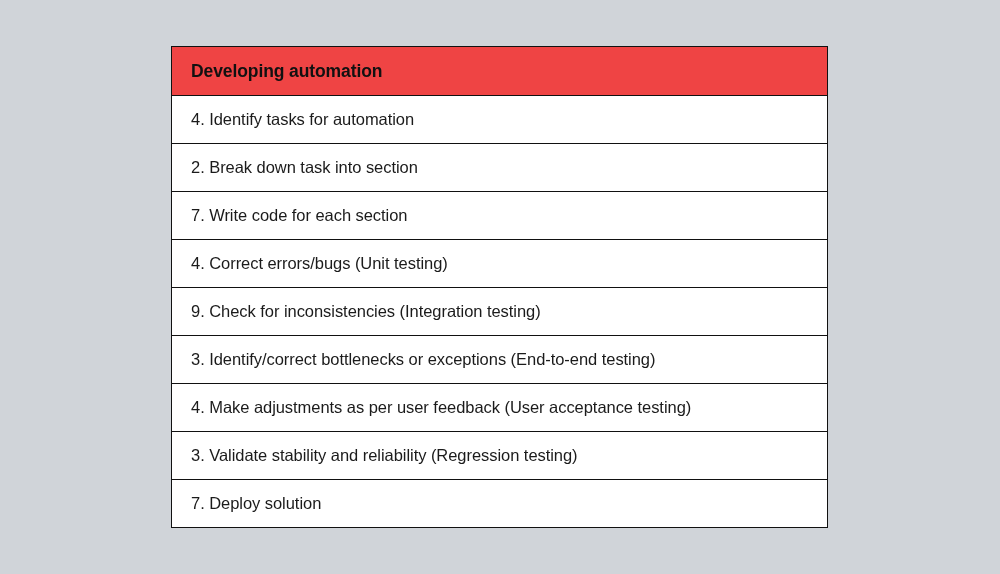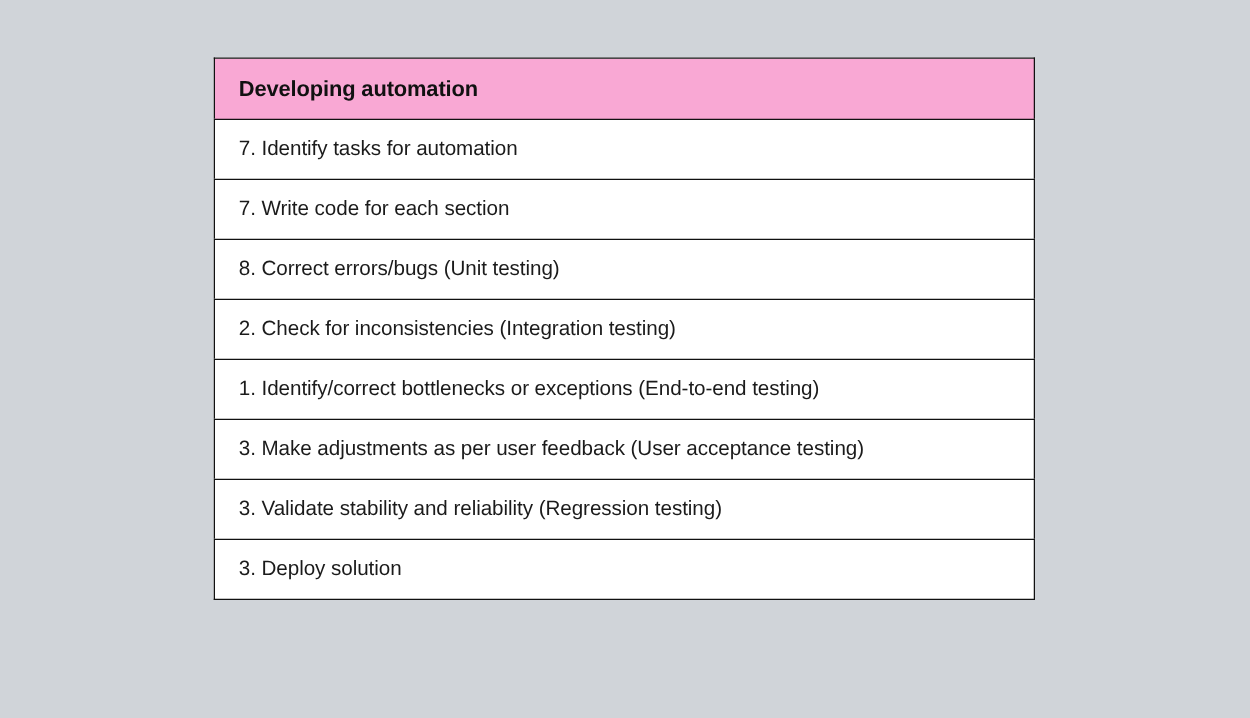--- a/index.html
+++ b/index.html
@@ -39,21 +39,21 @@
   table.proc-table th,
   table.proc-table td {
     text-align: left;
     vertical-align: middle;
     padding: 0 0 0 19px;
     box-sizing: border-box;
   }
 
   table.proc-table thead th {
     height: 49px;
-    background: #f9a8d4;
+    background: #ef4444;
     border-bottom: 1.6px solid #111111;
     font-size: 17.5px;
     font-weight: bold;
     color: #111111;
     letter-spacing: -0.1px;
   }
 
   table.proc-table tbody td {
     height: 48px;
     border-top: 1.2px solid #111111;
@@ -74,39 +74,42 @@
 <div class="page">
   <div class="table-wrap">
     <table class="proc-table">
       <thead>
         <tr>
           <th>Developing automation</th>
         </tr>
       </thead>
       <tbody>
         <tr>
-          <td>7. Identify tasks for automation</td>
+          <td>4. Identify tasks for automation</td>
+        </tr>
+        <tr>
+          <td>2. Break down task into section</td>
         </tr>
         <tr>
           <td>7. Write code for each section</td>
         </tr>
         <tr>
-          <td>8. Correct errors/bugs (Unit testing)</td>
+          <td>4. Correct errors/bugs (Unit testing)</td>
         </tr>
         <tr>
-          <td>2. Check for inconsistencies (Integration testing)</td>
+          <td>9. Check for inconsistencies (Integration testing)</td>
         </tr>
         <tr>
-          <td>1. Identify/correct bottlenecks or exceptions (End-to-end testing)</td>
+          <td>3. Identify/correct bottlenecks or exceptions (End-to-end testing)</td>
         </tr>
         <tr>
-          <td>3. Make adjustments as per user feedback (User acceptance testing)</td>
+          <td>4. Make adjustments as per user feedback (User acceptance testing)</td>
         </tr>
         <tr>
           <td>3. Validate stability and reliability (Regression testing)</td>
         </tr>
         <tr>
-          <td>3. Deploy solution</td>
+          <td>7. Deploy solution</td>
         </tr>
       </tbody>
     </table>
   </div>
 </div>
 
 </body></html>

